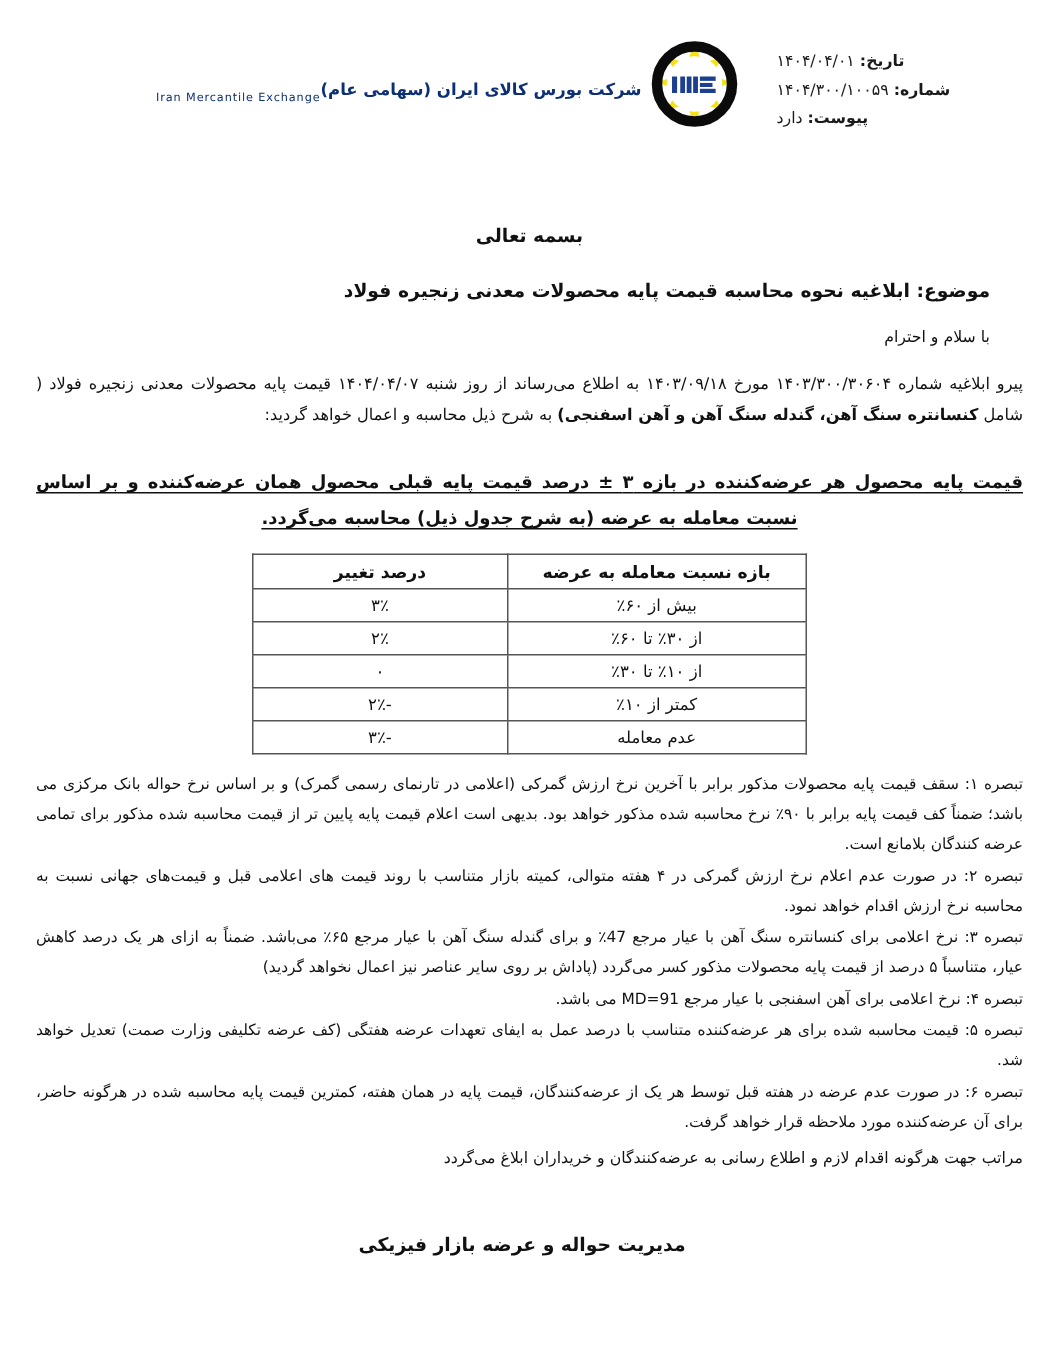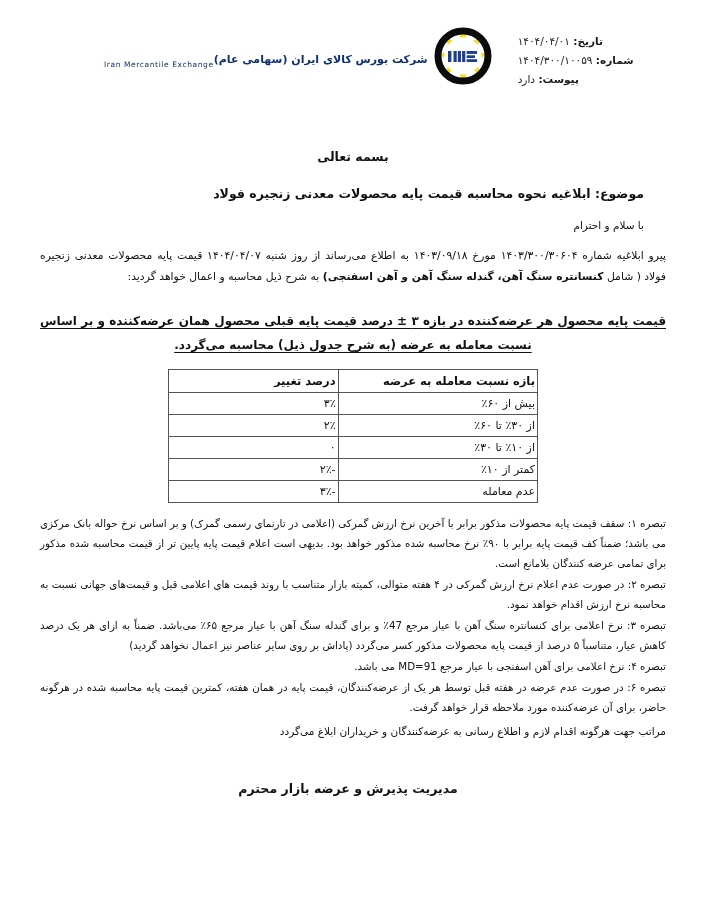--- a/index.html
+++ b/index.html
@@ -78,21 +78,21 @@
     font-size: 7.5px;
     color: #0d2f73;
     letter-spacing: 0.6px;
     margin-top: 14px;
     direction: ltr;
     white-space: nowrap;
   }
 
   
   .content {
-    padding: 0 40px;
+    padding: 0 24px;
     box-sizing: border-box;
   }
   .basmala {
     text-align: center;
     font-size: 12.5px;
     font-weight: 700;
     margin-top: 14px;
     margin-bottom: 22px;
   }
   .addressee {
@@ -142,21 +142,21 @@
     margin: 6px 0 10px 0;
   }
   table.ratio-table {
     border-collapse: collapse;
     width: 370px;
     font-size: 11px;
   }
   table.ratio-table th,
   table.ratio-table td {
     border: 1px solid #555555;
-    text-align: right;
+    text-align: center;
     padding: 4px 2px;
     height: 19px;
     box-sizing: border-box;
   }
   table.ratio-table th {
     font-weight: 700;
     font-size: 11.5px;
   }
   table.ratio-table td {
     font-size: 11px;
@@ -283,20 +283,21 @@
     </div>
 
     <div class="note">تبصره ۱: سقف قیمت پایه محصولات مذکور برابر با آخرین نرخ ارزش گمرکی (اعلامی در تارنمای رسمی گمرک) و بر اساس نرخ حواله بانک مرکزی می باشد؛ ضمناً کف قیمت پایه برابر با ۹۰٪ نرخ محاسبه شده مذکور خواهد بود. بدیهی است اعلام قیمت پایه پایین تر از قیمت محاسبه شده مذکور برای تمامی عرضه کنندگان بلامانع است.</div>
     <div class="note">تبصره ۲: در صورت عدم اعلام نرخ ارزش گمرکی در ۴ هفته متوالی، کمیته بازار متناسب با روند قیمت های اعلامی قبل و قیمت‌های جهانی نسبت به محاسبه نرخ ارزش اقدام خواهد نمود.</div>
     <div class="note">تبصره ۳: نرخ اعلامی برای کنسانتره سنگ آهن با عیار مرجع 47٪ و برای گندله سنگ آهن با عیار مرجع ۶۵٪ می‌باشد. ضمناً به ازای هر یک درصد کاهش عیار، متناسباً ۵ درصد از قیمت پایه محصولات مذکور کسر می‌گردد (پاداش بر روی سایر عناصر نیز اعمال نخواهد گردید)</div>
 
     <div class="note">
       <span>تبصره ۴: نرخ اعلامی برای آهن اسفنجی با عیار مرجع </span><span class="ltr-inline">MD=91</span><span> می باشد.</span>
     </div>
 
+    <div class="note">تبصره ۵: قیمت محاسبه شده برای هر عرضه‌کننده متناسب با درصد عمل به ایفای تعهدات عرضه هفتگی (کف عرضه تکلیفی وزارت صمت) تعدیل خواهد شد.</div>
     <div class="note">تبصره ۶: در صورت عدم عرضه در هفته قبل توسط هر یک از عرضه‌کنندگان، قیمت پایه در همان هفته، کمترین قیمت پایه محاسبه شده در هرگونه حاضر، برای آن عرضه‌کننده مورد ملاحظه قرار خواهد گرفت.</div>
 
     <div class="closing">مراتب جهت هرگونه اقدام لازم و اطلاع رسانی به عرضه‌کنندگان و خریداران ابلاغ می‌گردد</div>
 
-    <div class="signature">مدیریت پذیرش و عرضه بازار محترم</div>
+    <div class="signature">مدیریت حواله و عرضه بازار فیزیکی</div>
 
   </div>
 </div>
 
 </body></html>

